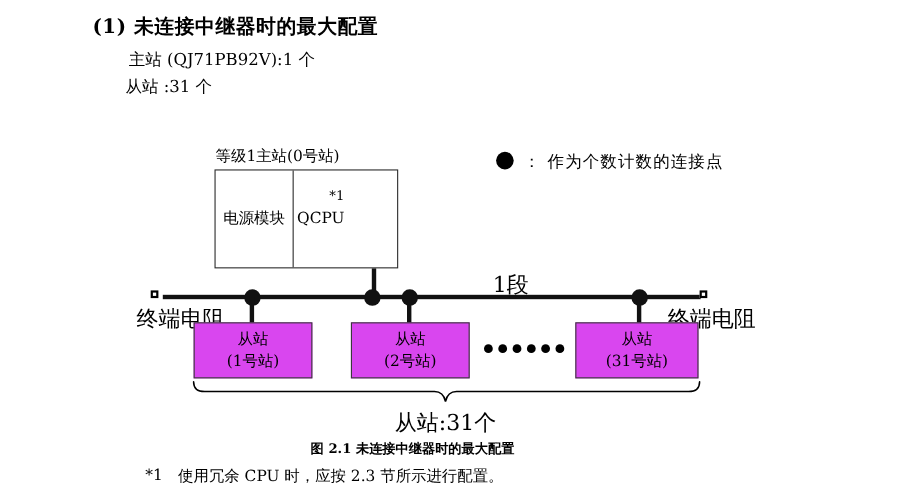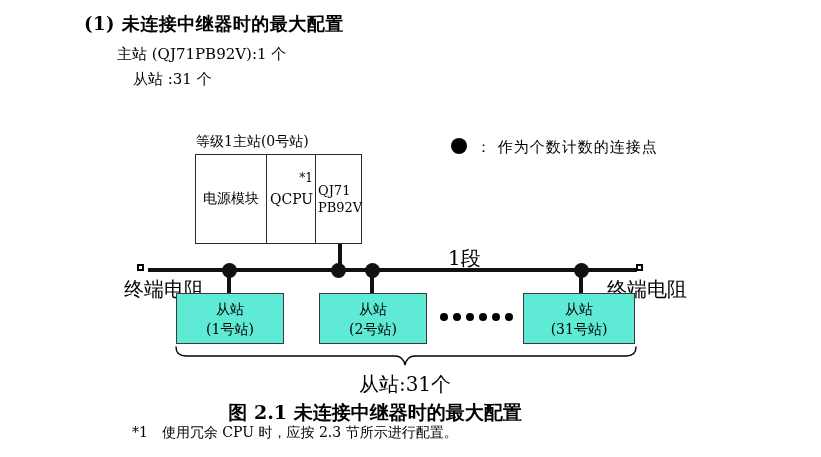--- a/index.html
+++ b/index.html
@@ -11,21 +11,21 @@
     background: #ffffff;
     font-family: "DejaVu Serif", "Liberation Serif", serif;
     color: #000000;
     overflow: hidden;
   }
   .abs { position: absolute; }
 
   
   .heading  { left: 84px;  top: 12px; font-size: 18px; font-weight: bold; letter-spacing: 0.5px; }
   .hline1   { left: 117px; top: 45px; font-size: 15px; }
-  .hline2   { left: 133px; top: 70px; font-size: 15px; }
+  .hline2   { left: 114px; top: 70px; font-size: 15px; }
 
   
   .legend-dot {
     left: 451px; top: 138px; width: 16px; height: 16px;
     background: #000; border-radius: 50%;
   }
   .legend-text { left: 476px; top: 138px; font-size: 15px; letter-spacing: 1px; }
 
   
   .master-label { left: 196px; top: 133px; font-size: 14px; }
@@ -53,60 +53,56 @@
   .term-sq { width: 7px; height: 7px; border: 2px solid #000; background: #fff; top: 264px; }
   .term-l { left: 137px; } .term-r { left: 636px; }
   .term-label { top: 276px; font-size: 20px; }
   .term-label-l { left: 124px; } .term-label-r { left: 607px; }
   .segment-label { left: 448px; top: 245px; font-size: 20px; }
 
   
   .slave {
     top: 293px; height: 51px; border: 1.5px solid #3a3a3a;
     display: flex; flex-direction: column; align-items: center; justify-content: center;
-    font-size: 14px; line-height: 20px; text-align: center; background: #5eead4;
+    font-size: 14px; line-height: 20px; text-align: center; background: #d946ef;
   }
   .slave1 { left: 176px; width: 108px; }
   .slave2 { left: 319px; width: 108px; }
   .slave3 { left: 523px; width: 112px; }
 
   
   .ellipsis { left: 440px; top: 313px; display: flex; gap: 5px; }
   .ellipsis i { display: block; width: 8px; height: 8px; background: #000; border-radius: 50%; }
 
   
   .brace-svg { left: 170px; top: 344px; }
   .brace-label { left: 340px; top: 371px; width: 130px; text-align: center; font-size: 20px; }
 
   
-  .caption { left: 180px; top: 400px; width: 390px; text-align: center; font-size: 19px; font-weight: bold; }
+  .caption { left: 180px; top: 400px; width: 390px; text-align: center; font-size: 12px; font-weight: bold; }
   .footnote { left: 132px; top: 424px; font-size: 14px; display: flex; gap: 14px; }
 </style>
 </head>
 <body>
 
 <div class="page">
 
   <div class="abs heading">(1) 未连接中继器时的最大配置</div>
   <div class="abs hline1">主站 (QJ71PB92V):1 个</div>
   <div class="abs hline2">从站 :31 个</div>
 
   <div class="abs legend-dot"></div>
   <div class="abs legend-text">：  作为个数计数的连接点</div>
 
   <div class="abs master-label">等级1主站(0号站)</div>
   <div class="abs master-box">
     <div class="m-cell cell-power">电源模块</div>
     <div class="m-cell cell-cpu">
       <span>QCPU</span>
       <span class="cpu-note">*1</span>
-    </div>
-    <div class="m-cell cell-mod">
-      <span>QJ71</span>
-      <span>PB92V</span>
     </div>
   </div>
 
   <div class="abs drop drop-master"></div>
   <div class="abs bus"></div>
   <div class="abs cdot cdot1"></div>
   <div class="abs cdot cdot2"></div>
   <div class="abs cdot cdot3"></div>
   <div class="abs cdot cdot4"></div>
   <div class="abs drop drop-s1"></div>

